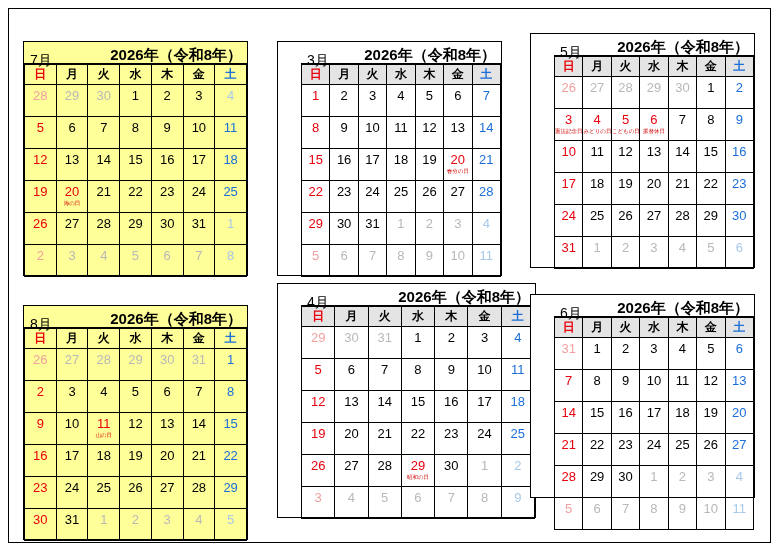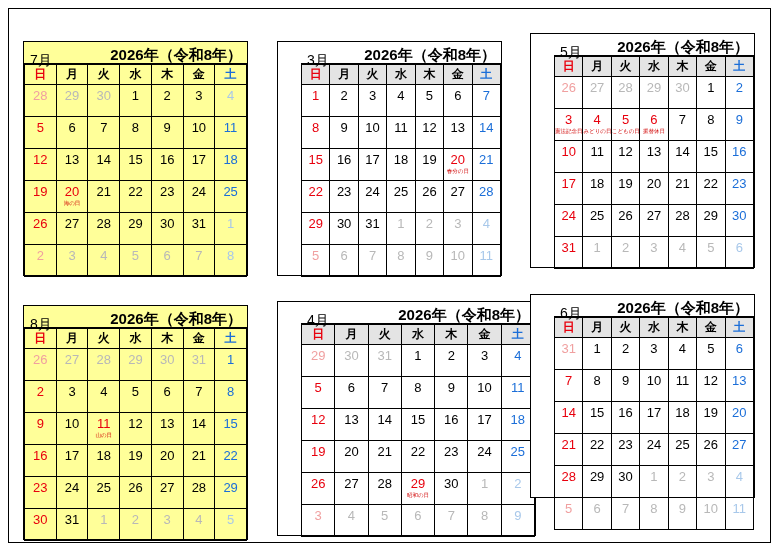--- a/index.html
+++ b/index.html
@@ -578,21 +578,21 @@
               <span class="daynum out">10</span>
             </td>
             <td>
               <span class="daynum out sat">11</span>
             </td>
           </tr>
         </tbody>
       </table>
   </div>
 
-  <div class="cal plain" id="cal-apr" style="left:268px; top:292px; width:259px; height:235px;">
+  <div class="cal plain" id="cal-apr" style="left:268px; top:274px; width:259px; height:235px;">
     <div class="cal-head">
       <span class="month-label">4月</span>
       <span class="year-label">2026年（令和8年）</span>
     </div>
     <table class="grid">
         <thead>
           <tr>
       <th class="sun">日</th>
       <th class="wd">月</th>
       <th class="wd">火</th>

